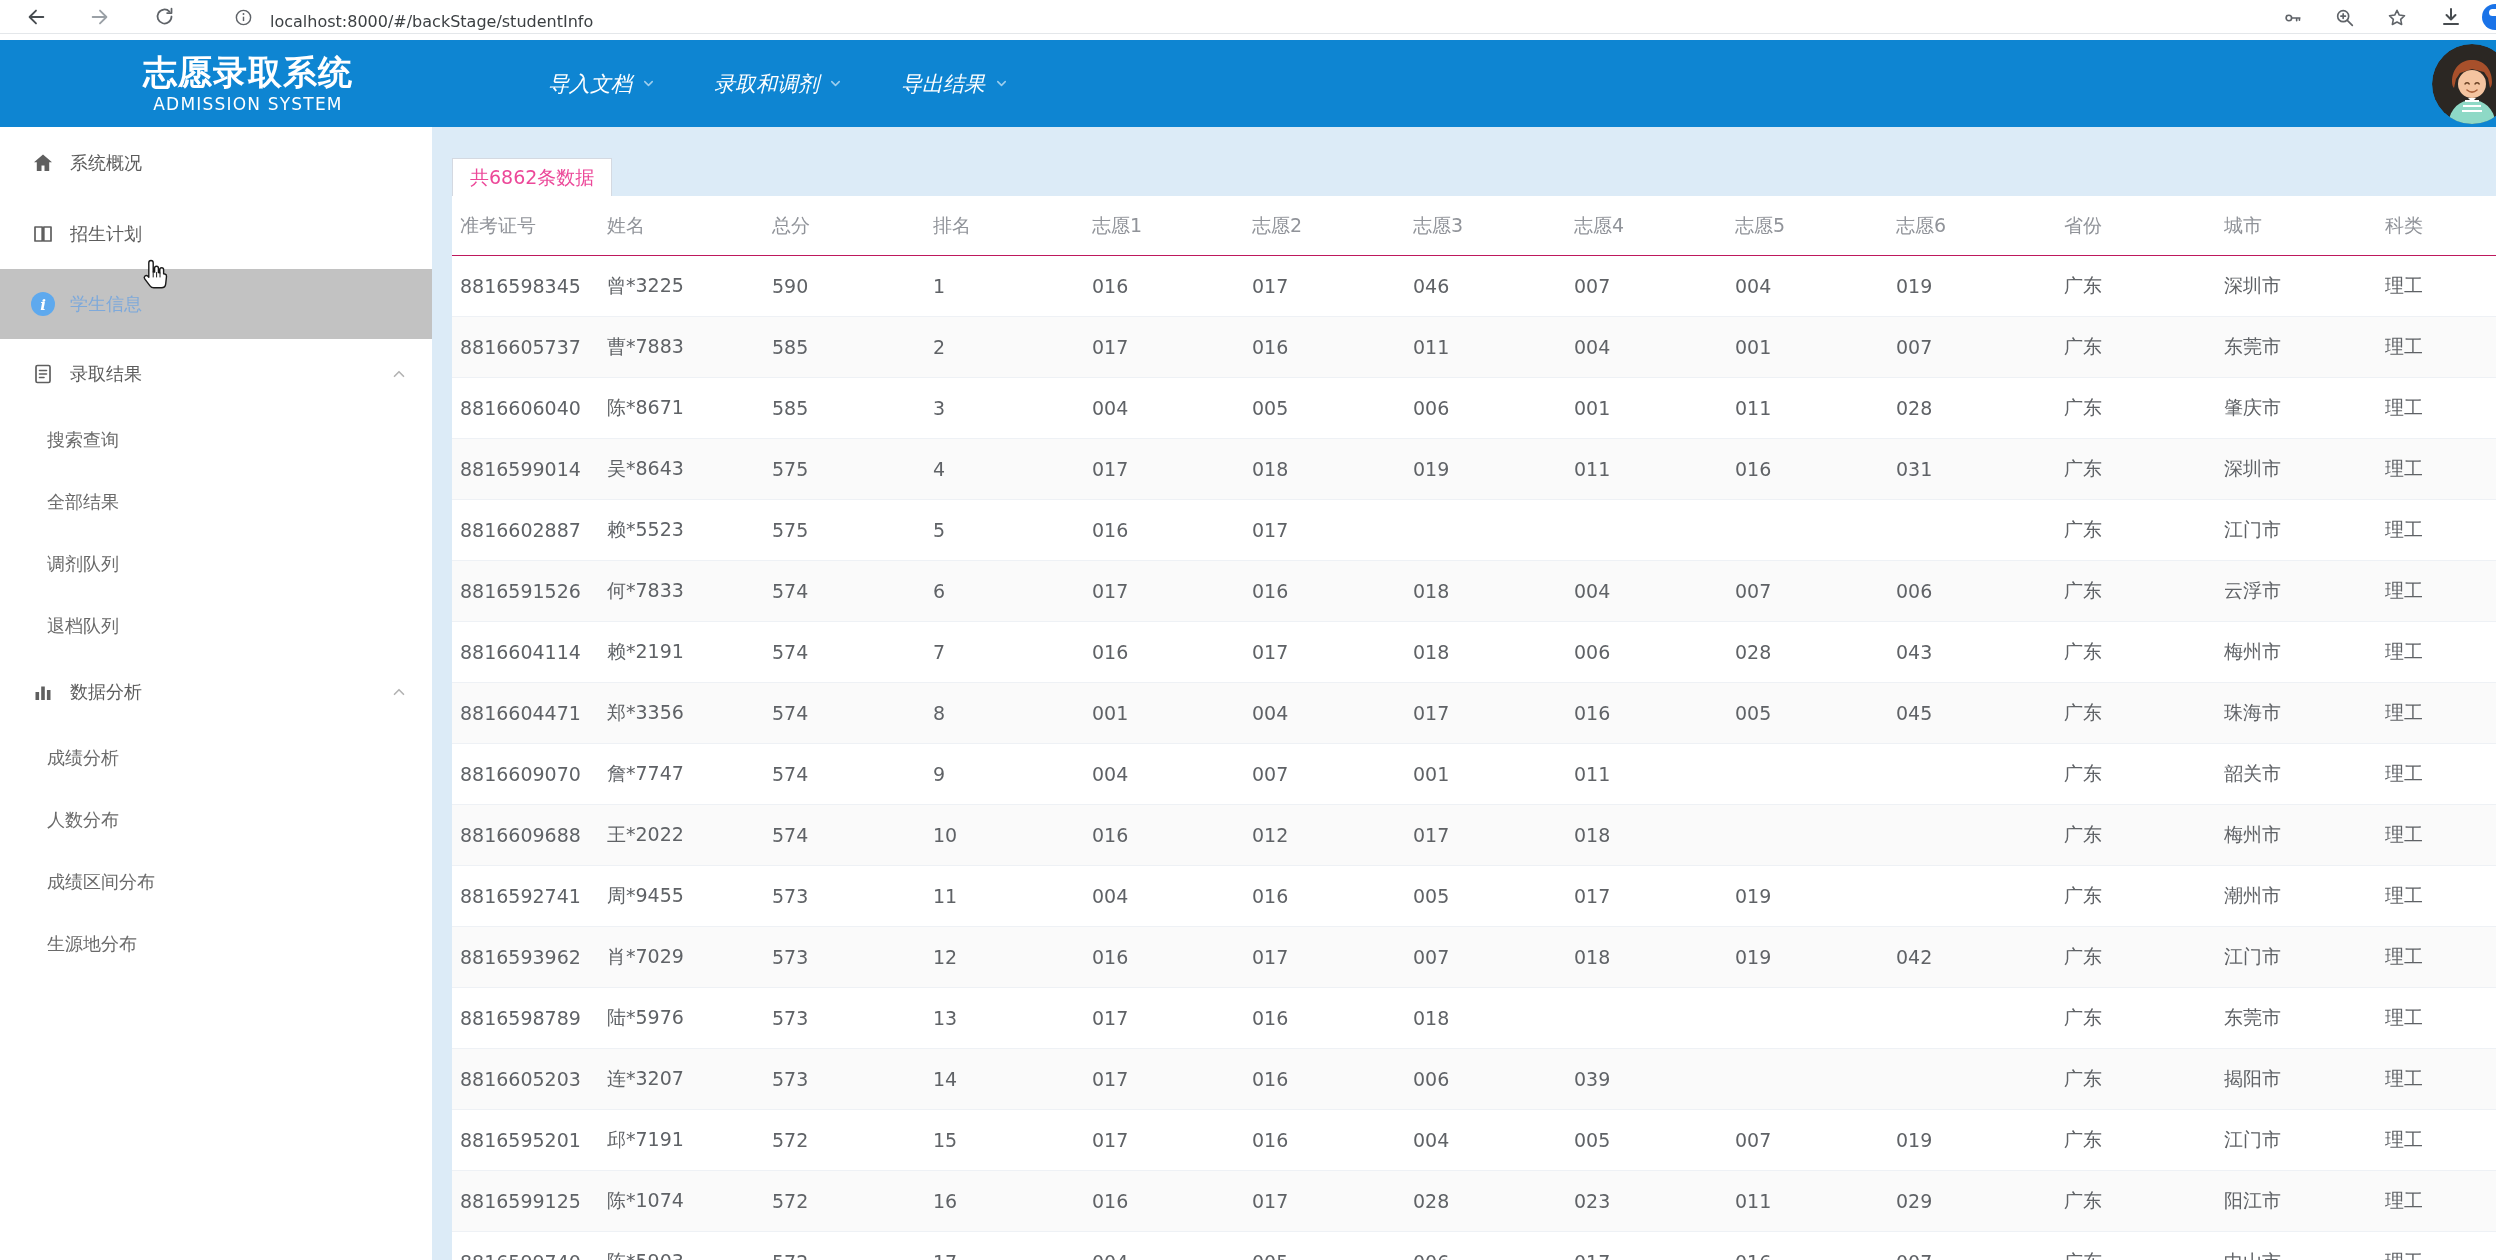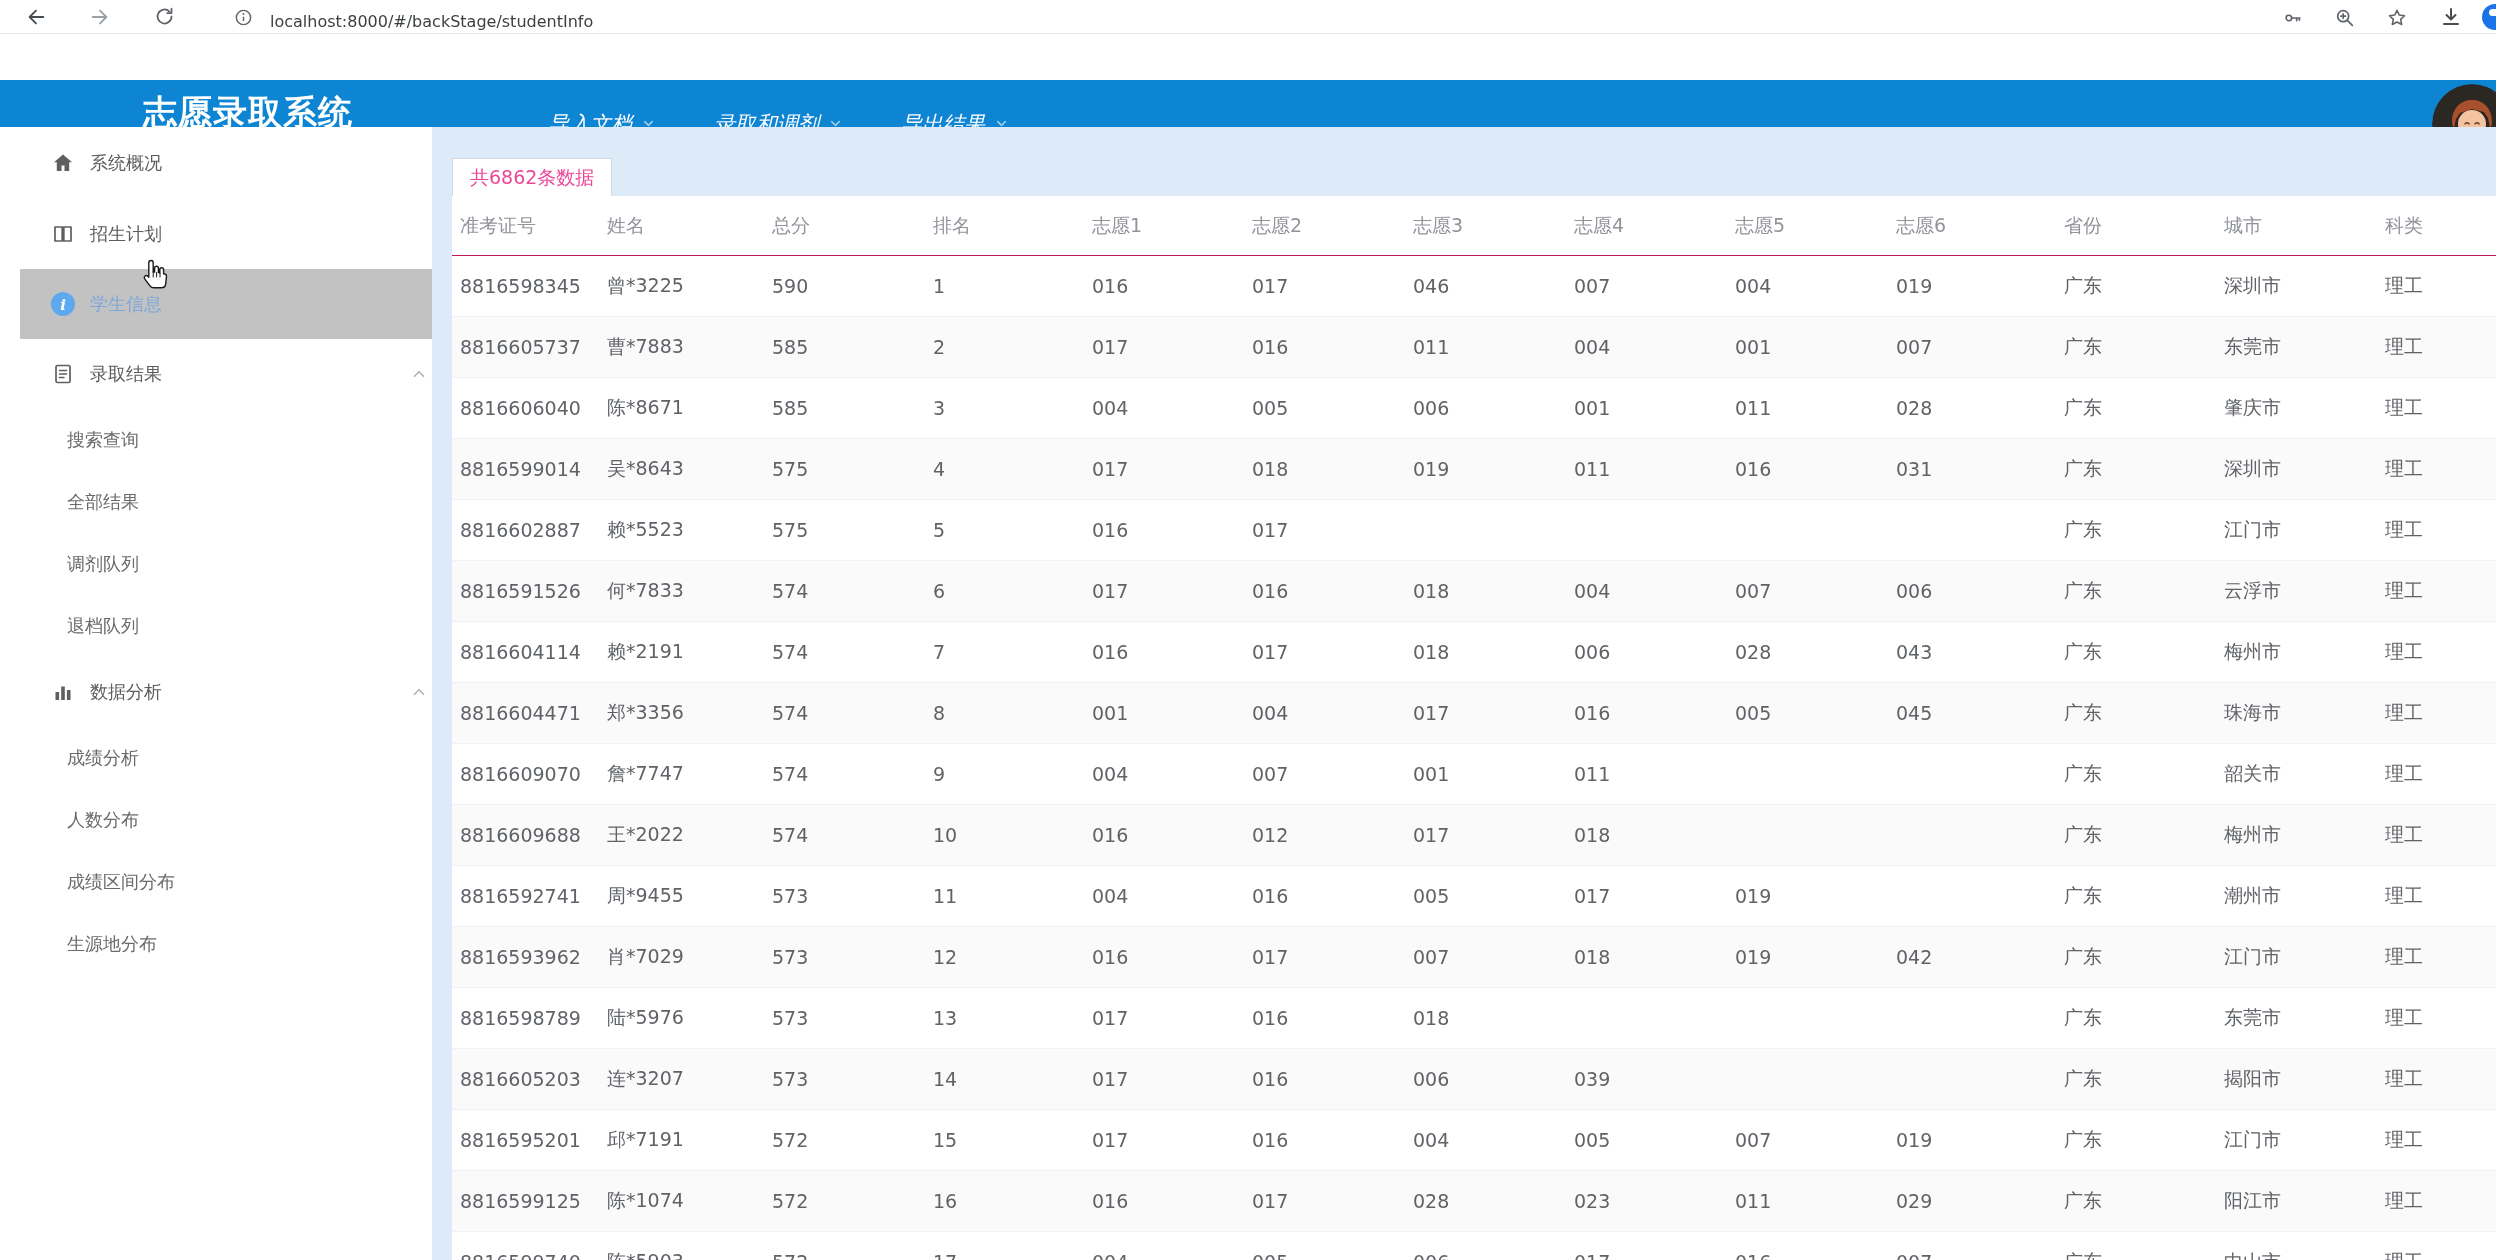--- a/index.html
+++ b/index.html
@@ -18,31 +18,31 @@
   .omnibox .url{font-size:16px;color:#3c4043;margin-left:14px;white-space:nowrap;}
   .omnibox .spacer{flex:1;}
   .omnibox .ic,.actions .ic{width:26px;height:26px;display:inline-flex;align-items:center;justify-content:center;cursor:pointer;}
   .omnibox .ic{margin-left:26px;}
   .actions{display:flex;align-items:center;gap:18px;padding-right:0;}
   .profile-dot{width:26px;height:26px;border-radius:50%;background:#1a73e8;display:inline-block;
     margin-right:-12px;position:relative;overflow:hidden;}
   .profile-dot:after{content:"";position:absolute;left:7px;top:5px;width:12px;height:7px;border-radius:6px;background:#fff;}
   
   .app-header{position:absolute;top:40px;left:0;right:0;height:87px;background:#0e85d2;
-    display:flex;align-items:center;margin-top:40px;}
+    display:flex;align-items:center;}
   .brand{margin-left:143px;color:#fff;text-align:center;line-height:1.15;}
   .brand .t{font-size:34px;font-weight:bold;letter-spacing:1px;}
   .brand .s{font-size:17px;font-weight:normal;letter-spacing:1.2px;margin-top:3px;}
   .top-nav{display:flex;align-items:flex-start;margin-left:195px;gap:58px;font-style:italic;}
   .top-nav .nav-item{display:flex;align-items:center;color:#fff;font-size:21px;cursor:pointer;}
   .top-nav .nav-item .chev{margin-left:9px;display:inline-flex;opacity:.6;}
   .hdr-avatar{position:absolute;right:-16px;top:4px;width:80px;height:80px;border-radius:50%;
     overflow:hidden;cursor:pointer;}
   
-  .sidebar{position:absolute;left:0;top:127px;width:432px;bottom:0;background:#fff;padding-left:20px;}
+  .sidebar{position:absolute;left:0;top:127px;width:432px;bottom:0;background:#fff;}
   .side-item{height:70px;display:flex;align-items:center;padding-left:30px;font-size:18px;
     color:#5c5c5c;cursor:pointer;position:relative;}
   .side-item:first-child{height:72px;}
   .side-item .icw{width:26px;height:26px;display:inline-flex;align-items:center;justify-content:center;}
   .side-item .lbl{margin-left:14px;}
   .side-item.active{background:#c2c2c2;color:#7ea9da;}
   .side-item .grp-chev{position:absolute;right:24px;top:50%;transform:translateY(-50%);display:inline-flex;}
   .side-sub{height:62px;display:flex;align-items:center;padding-left:47px;font-size:18px;color:#6a6a6a;cursor:pointer;}
   
   .content{position:absolute;left:432px;top:127px;right:0;bottom:0;background:#dcebf7;}

